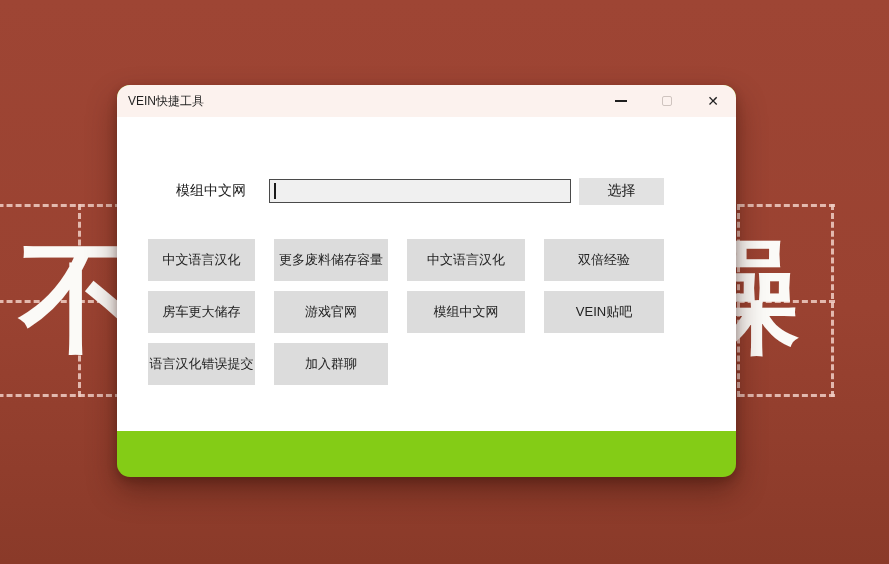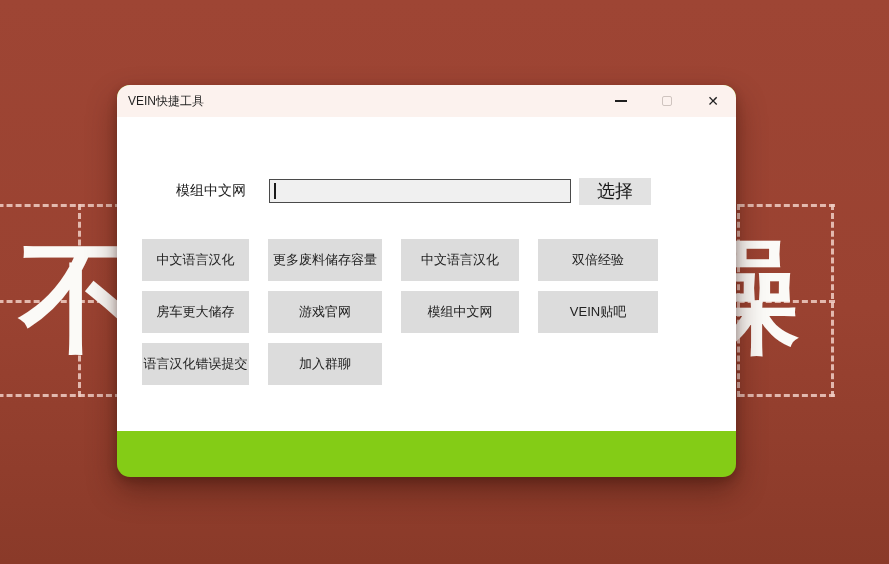--- a/index.html
+++ b/index.html
@@ -57,28 +57,28 @@
   .path-label { font-size:14px; color:#1a1a1a; white-space:nowrap; }
   .path-input-wrap { position:relative; margin-left:23px; }
   .path-input {
     width:302px; height:24px; background:#f0f0f0;
     border:1.5px solid #4a4a4a; border-radius:0; outline:none;
     font-size:13px; padding:0 4px; color:#1a1a1a;
   }
   .caret { position:absolute; left:5px; top:4px; width:1.5px; height:16px;
            background:#1a1a1a; }
   .select-btn {
-    margin-left:8px; width:72px; height:27px; background:#e2e2e2; border:none;
-    font-size:18px; color:#1a1a1a; cursor:pointer;
+    margin-left:8px; width:85px; height:27px; background:#e2e2e2; border:none;
+    font-size:14px; color:#1a1a1a; cursor:pointer;
     font-family:"Liberation Sans","DejaVu Sans",sans-serif;
   }
 
   
   .grid {
-    position:absolute; left:25px; top:122px;
+    position:absolute; left:31px; top:122px;
     display:grid; grid-template-columns:107px 114px 118px 120px;
     grid-auto-rows:42px; column-gap:19px; row-gap:10px;
   }
   .grid button {
     background:#dcdcdc; border:none; font-size:13px; color:#222222;
     cursor:pointer; white-space:nowrap;
     font-family:"Liberation Sans","DejaVu Sans",sans-serif;
   }
 </style>
 </head>

